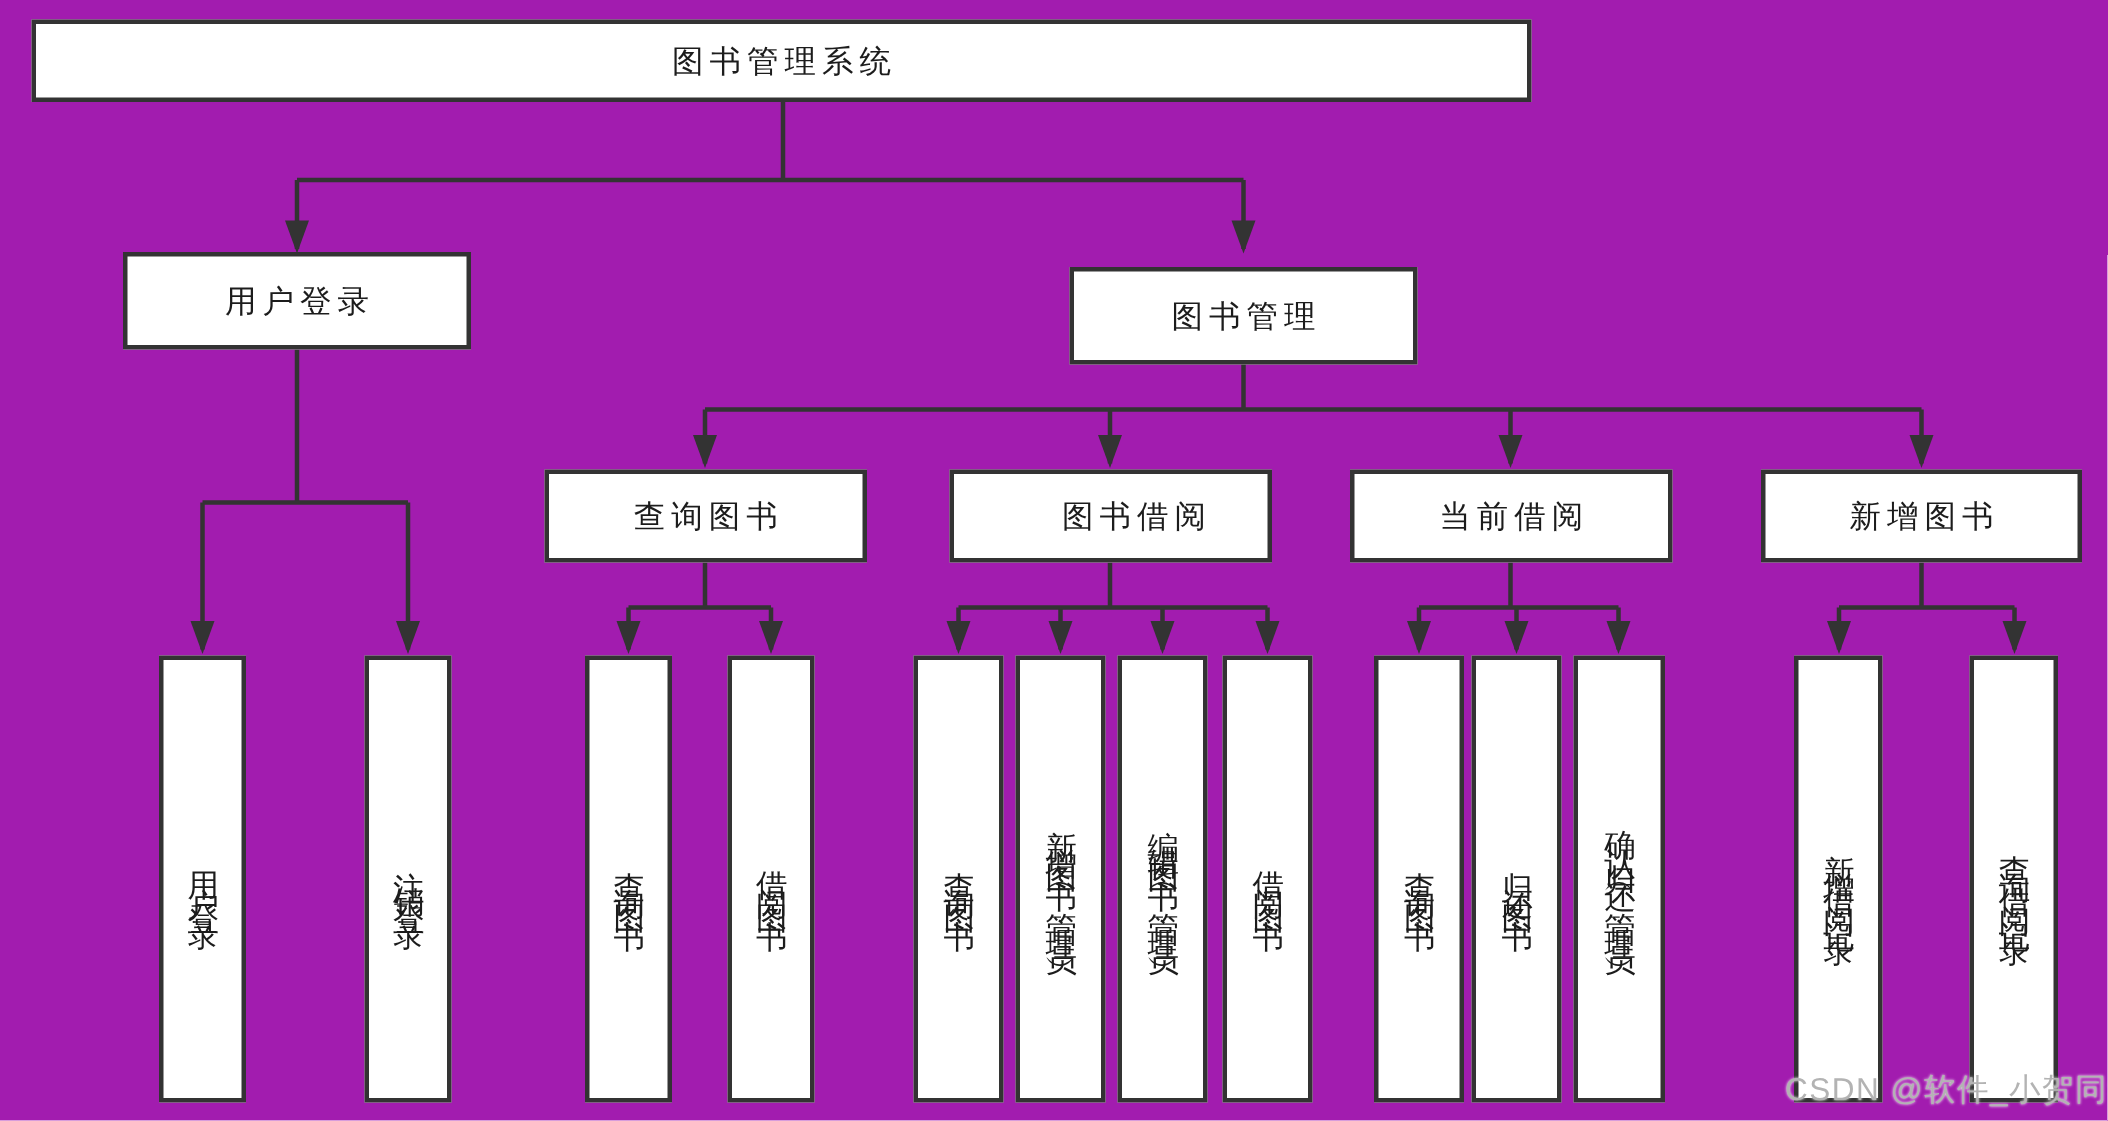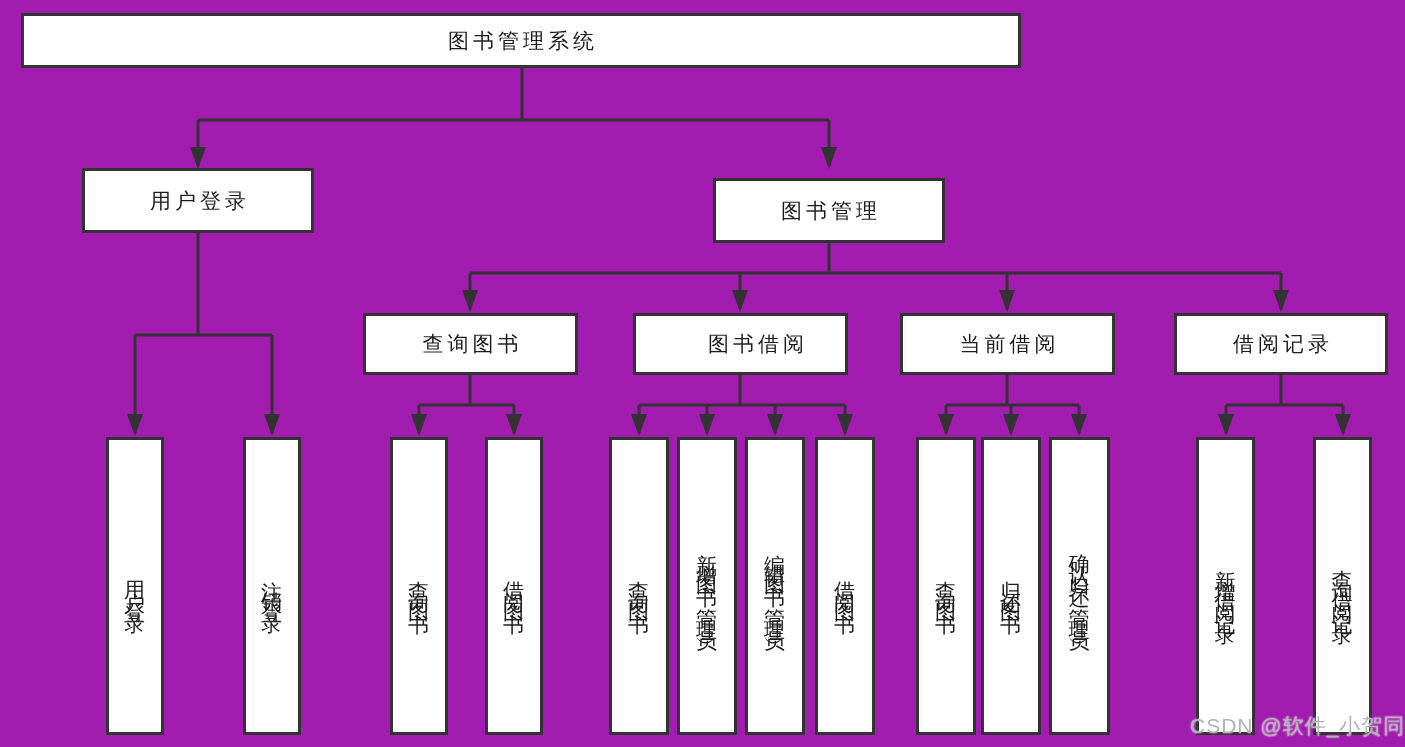--- a/index.html
+++ b/index.html
@@ -137,21 +137,21 @@
   <div class="node node-h n-newb">
     <span class="lbl">查询图书</span>
   </div>
   <div class="node node-h n-borrow">
     <span class="lbl">图书借阅</span>
   </div>
   <div class="node node-h n-cur">
     <span class="lbl">当前借阅</span>
   </div>
   <div class="node node-h n-rec">
-    <span class="lbl">借阅记录</span>
+    <span class="lbl">新增图书</span>
   </div>
 
   <div class="node node-v leaf n-l1">
     <span class="lbl">用户登录</span>
   </div>
   <div class="node node-v leaf n-l2">
     <span class="lbl">注销登录</span>
   </div>
 
   <div class="node node-v leaf n-l3">

